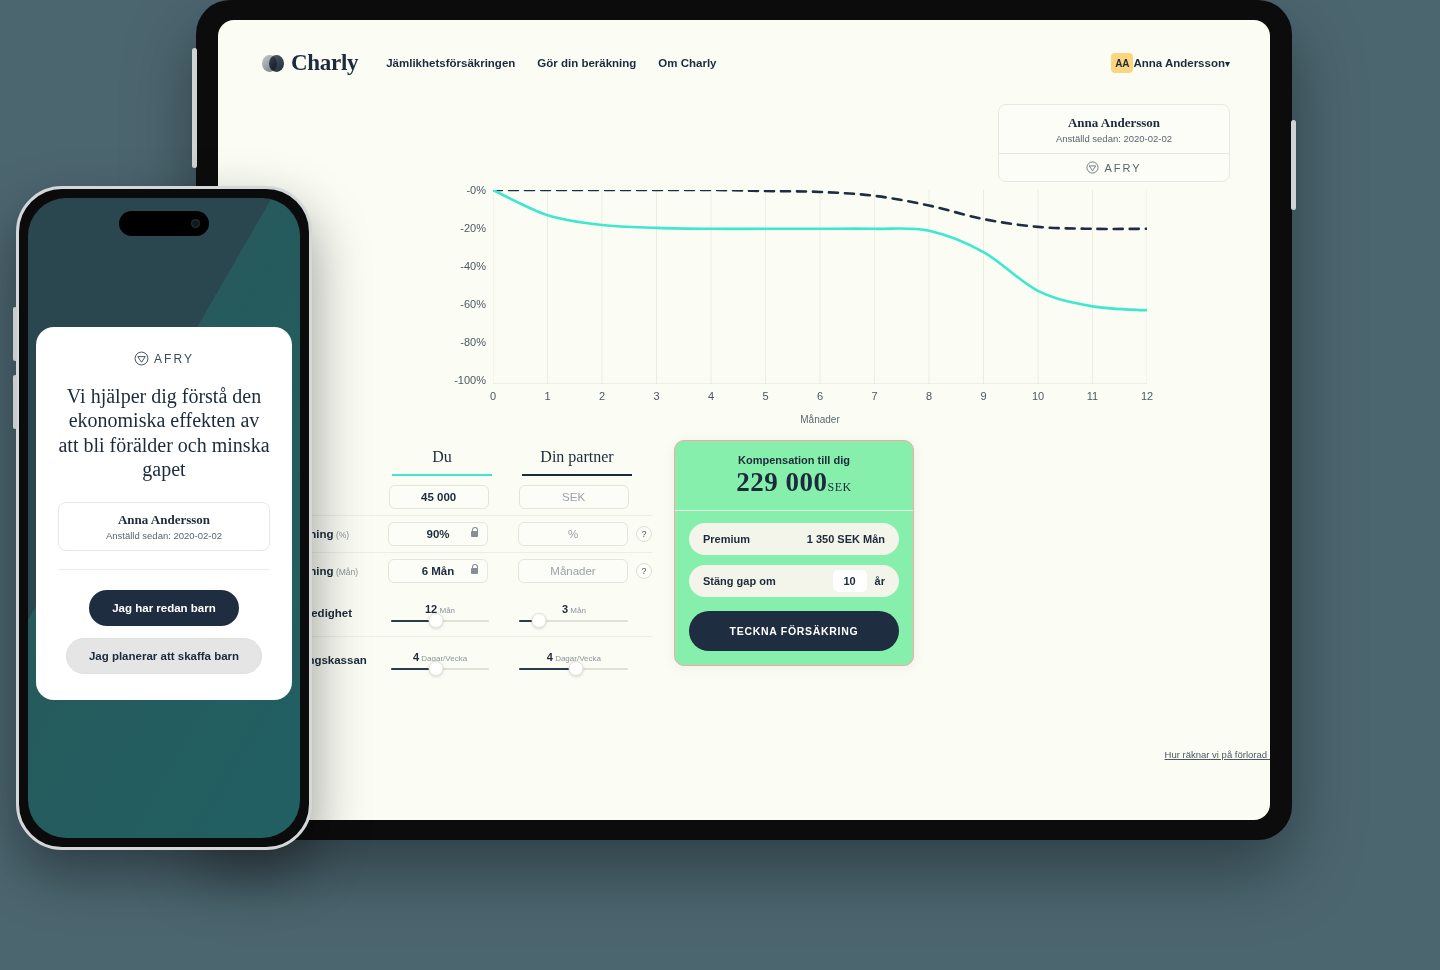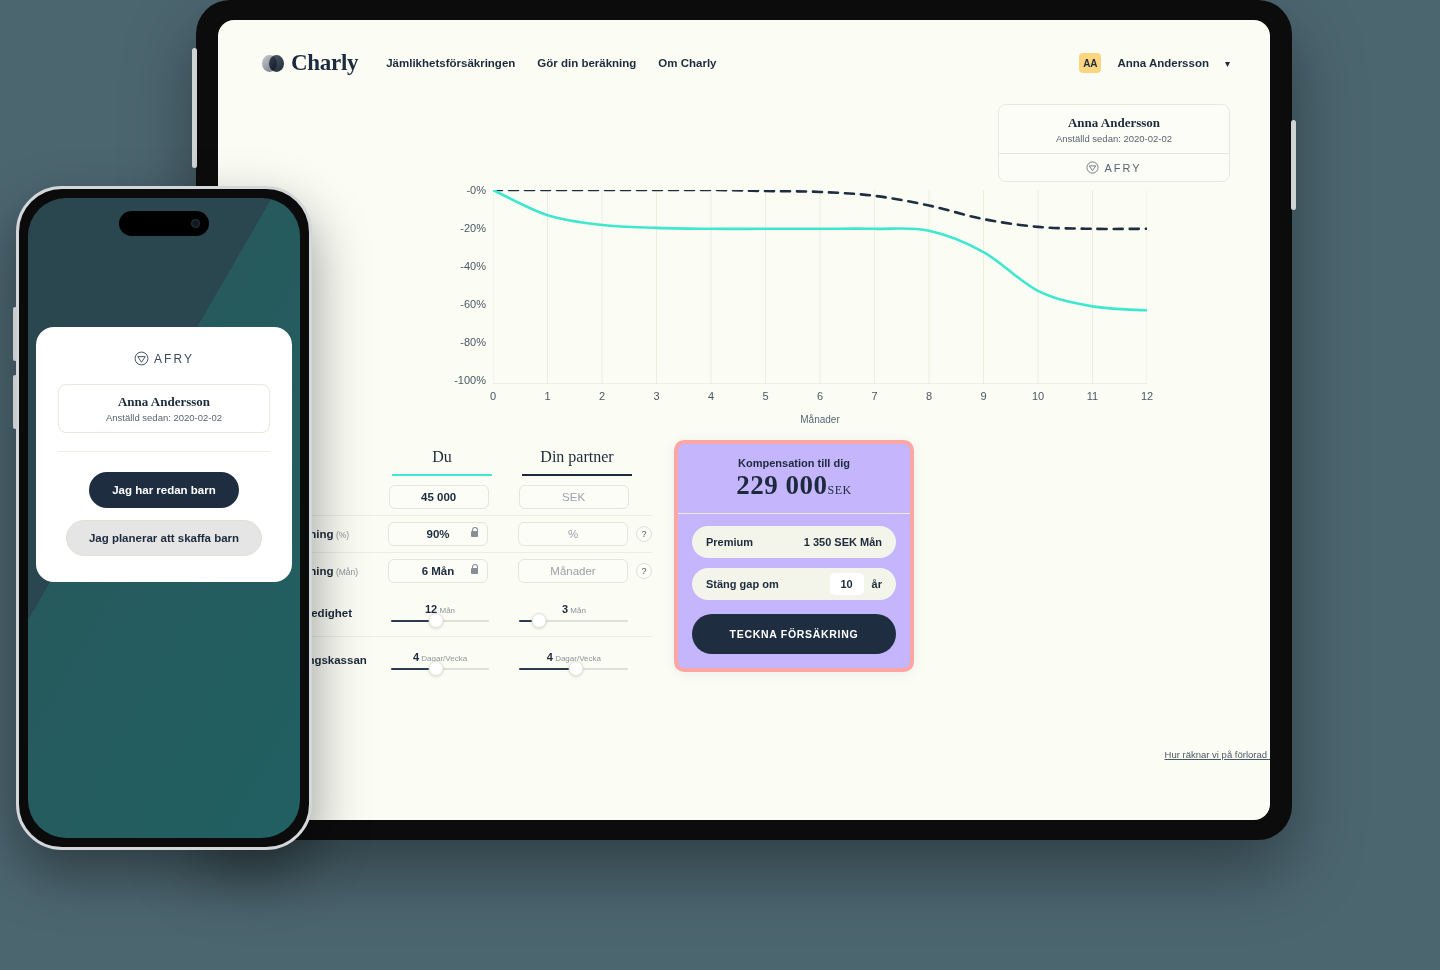--- a/index.html
+++ b/index.html
@@ -53,21 +53,21 @@
   .brand-mark i.b { left:7px; background:linear-gradient(315deg,#1d2b3c,#55606f); mix-blend-mode:multiply; }
   .brand-name {
     font-family:"Liberation Serif", serif;
     font-size: 23px; font-weight:700; color:#1b2a3d; letter-spacing:-.3px;
   }
   .nav-links { display:flex; gap:22px; }
   .nav-links a {
     font-size:11.5px; font-weight:700; color:#1c2a3b; text-decoration:none; white-space:nowrap;
   }
   .nav-user {
-    margin-left:auto; display:flex; align-items:center; gap:16px;
+    margin-left:auto; display:flex; align-items:center; gap:0;
   }
   .avatar {
     width:22px; height:20px; background:#fcd57f; border-radius:4px;
     display:flex; align-items:center; justify-content:center;
     font-size:10px; font-weight:700; color:#1c2a3b;
   }
   .nav-user-name { font-size:11.5px; font-weight:700; color:#1c2a3b; }
   .caret { font-size:10px; color:#1c2a3b; }
 
   
@@ -183,21 +183,21 @@
   }
   .track .fill { position:absolute; left:0; top:0; height:2px; background:#2b3a4c; border-radius:2px; }
   .knob {
     position:absolute; top:-7px; width:15px; height:15px; border-radius:50%;
     background:#fff; border:1px solid #e2e4da; box-shadow:0 1px 3px rgba(0,0,0,.14);
     transform:translateX(-50%);
   }
 
   
   .result {
-    width:240px; background:#c4b5fd; border:4px solid #fca5a5; border-radius:10px;
+    width:240px; background:#86efac; border:1px solid #fca5a5; border-radius:10px;
     box-shadow:0 2px 14px rgba(30,40,50,.06);
     overflow:hidden; height:fit-content; margin-top:-8px;
   }
   .res-top { padding:13px 14px 12px; text-align:center; border-bottom:1px solid #eceee3; }
   .res-cap { font-size:11px; font-weight:700; color:#1c2a3b; }
   .res-amount {
     font-family:"Liberation Serif", serif;
     font-size:27px; font-weight:700; color:#1c2a3b; margin-top:1px;
   }
   .res-amount span { font-size:12px; font-weight:400; letter-spacing:.5px; }
@@ -504,20 +504,21 @@
         <span class="cam"></span>
       </div>
       <div class="phone-card">
         <div class="pc-logo">
           <svg width="15" height="15" viewBox="0 0 24 24">
             <circle cx="12" cy="12" r="10.3" fill="none" stroke="#3c4a59" stroke-width="1.5"></circle>
             <path d="M6 9 L18 9 L12 18 Z" fill="none" stroke="#3c4a59" stroke-width="1.5" stroke-linejoin="round"></path>
           </svg>
           <span style="font-size:12px;letter-spacing:2px;color:#3c4a59;">AFRY</span>
         </div>
+        <div class="pc-head">Vi hjälper dig förstå den ekonomiska effekten av att bli förälder och minska gapet</div>
         <div class="pc-emp">
           <div class="n">Anna Andersson</div>
           <div class="s">Anställd sedan: 2020-02-02</div>
         </div>
         <div class="pc-div"></div>
         <div class="pc-btn dark">Jag har redan barn</div>
         <div class="pc-btn ghost">Jag planerar att skaffa barn</div>
       </div>
     </div>
   </div>

